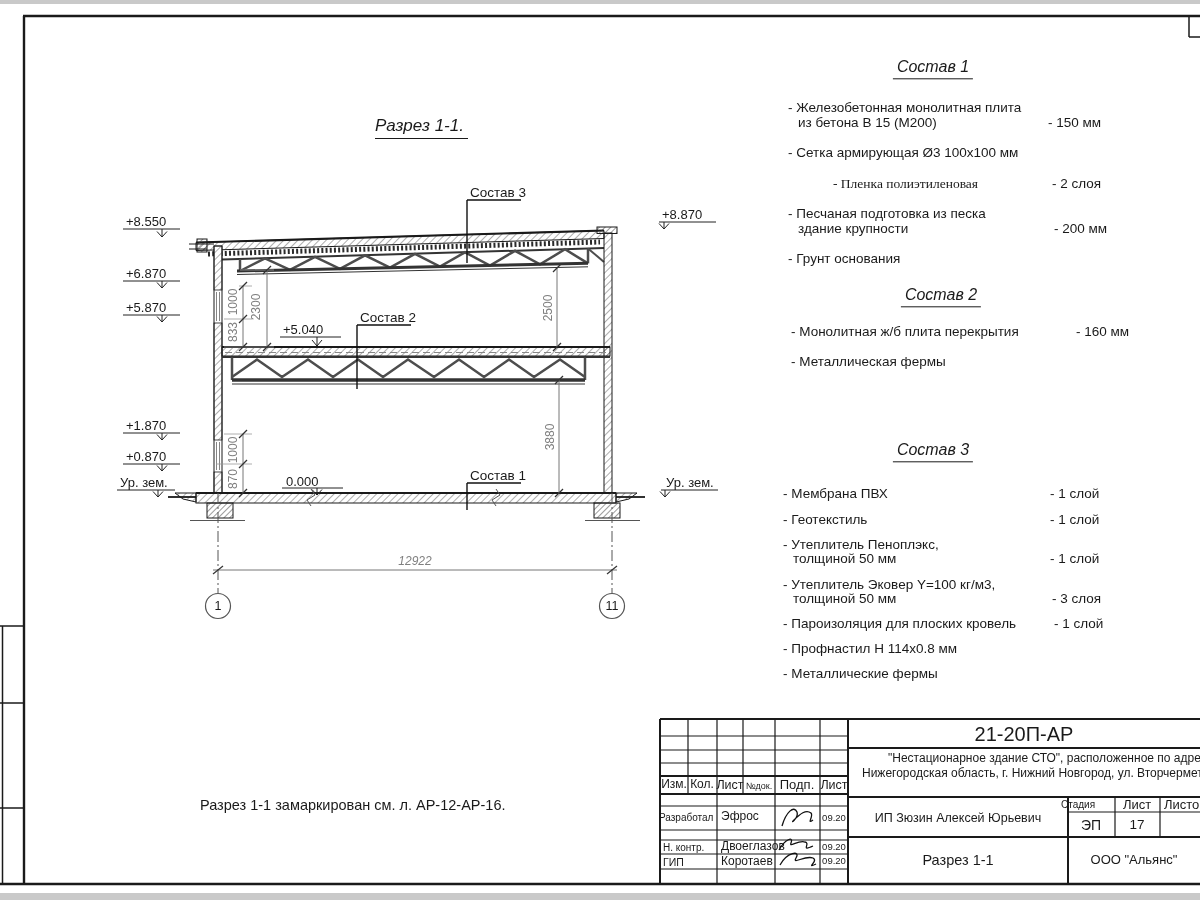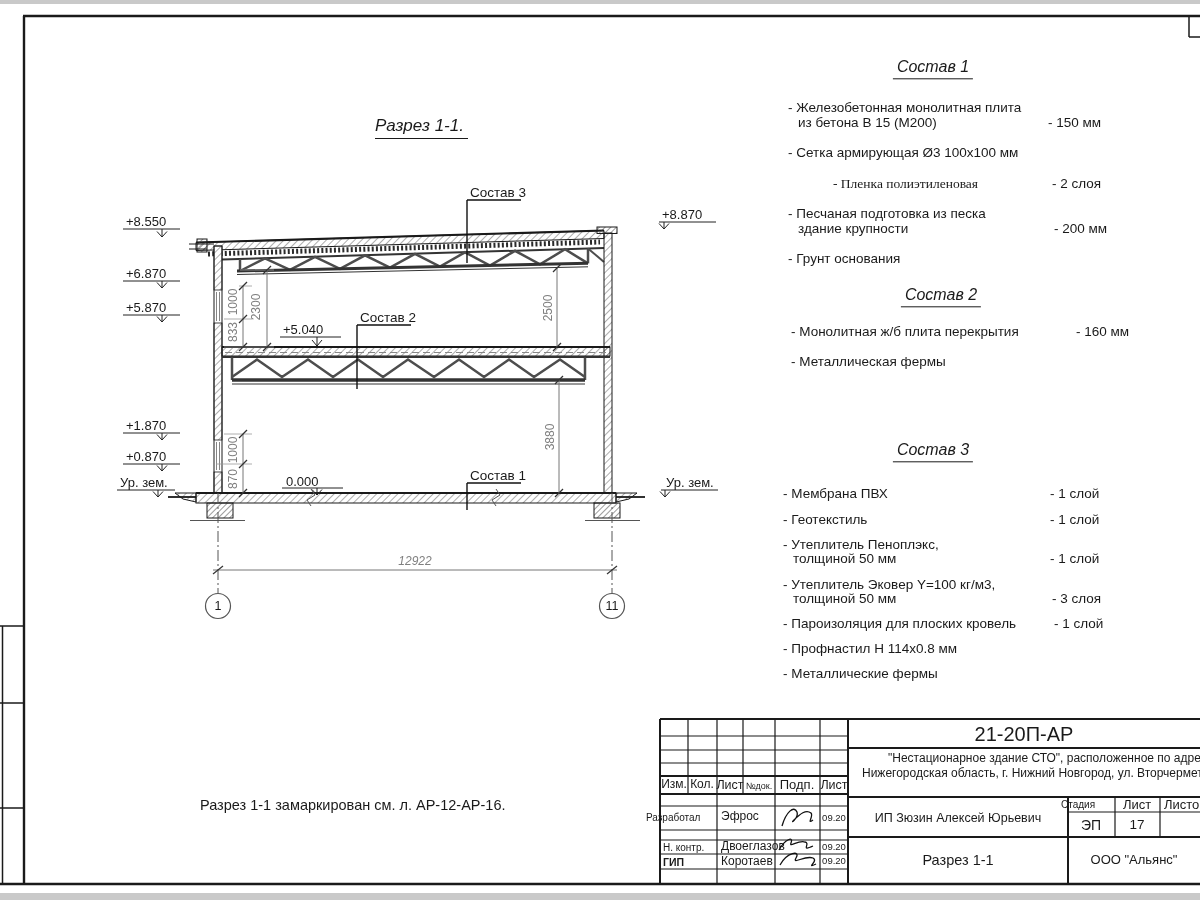--- a/index.html
+++ b/index.html
@@ -337,21 +337,21 @@
 <span class="t cc" style="left:958px;top:860px;font-size:14.5px;">Разрез 1-1</span>
 <span class="t cc" style="left:1134px;top:860px;font-size:13px;">ООО "Альянс"</span>
 
 <span class="t cc" style="left:674px;top:785px;font-size:12px;">Изм.</span>
 <span class="t cc" style="left:702px;top:785px;font-size:12px;">Кол.</span>
 <span class="t cc" style="left:730px;top:785px;font-size:12.5px;">Лист</span>
 <span class="t cc" style="left:759px;top:786px;font-size:9px;">№док.</span>
 <span class="t cc" style="left:797px;top:785px;font-size:13px;">Подп.</span>
 <span class="t cc" style="left:834px;top:785px;font-size:12.5px;">Лист</span>
 
-<span class="t" style="left:626px;top:812px;font-size:10px;padding-left:20px;">Разработал</span>
+<span class="t" style="left:659px;top:812px;font-size:10px;">Разработал</span>
 <span class="t" style="left:721px;top:810px;font-size:12px;">Эфрос</span>
 <span class="t cc" style="left:834px;top:818px;font-size:9.5px;">09.20</span>
 <span class="t" style="left:663px;top:842px;font-size:10px;">Н. контр.</span>
 <span class="t" style="left:721px;top:840px;font-size:12px;">Двоеглазов</span>
 <span class="t cc" style="left:834px;top:847px;font-size:9.5px;">09.20</span>
-<span class="t" style="left:663px;top:856px;font-size:10.5px;font-weight:bold;">ГИП</span>
+<span class="t" style="left:663px;top:856px;font-size:10.5px;">ГИП</span>
 <span class="t" style="left:721px;top:855px;font-size:12px;">Коротаев</span>
 <span class="t cc" style="left:834px;top:861px;font-size:9.5px;">09.20</span>
 
 </body></html>

